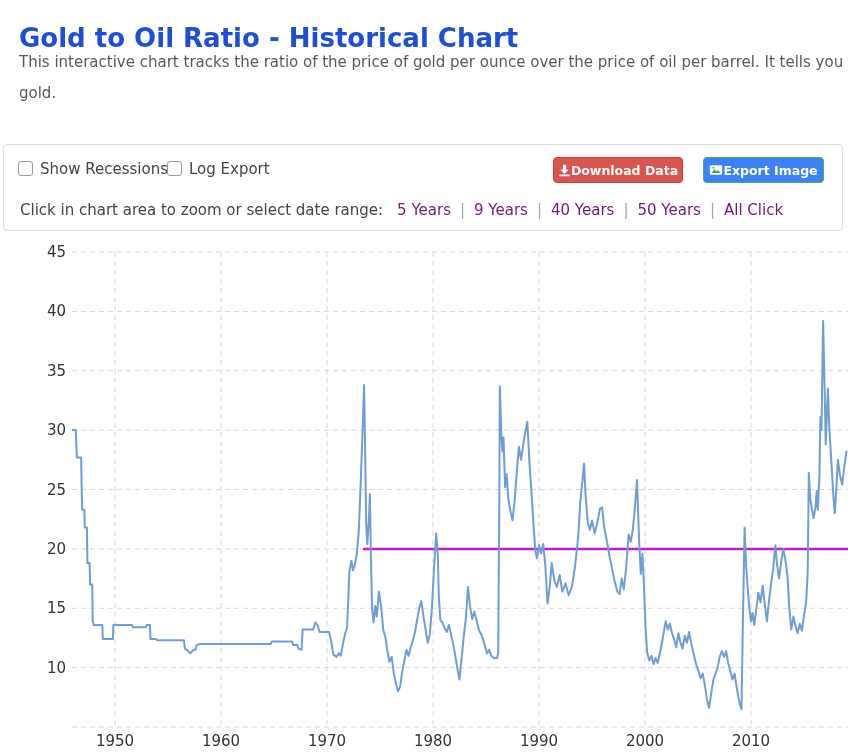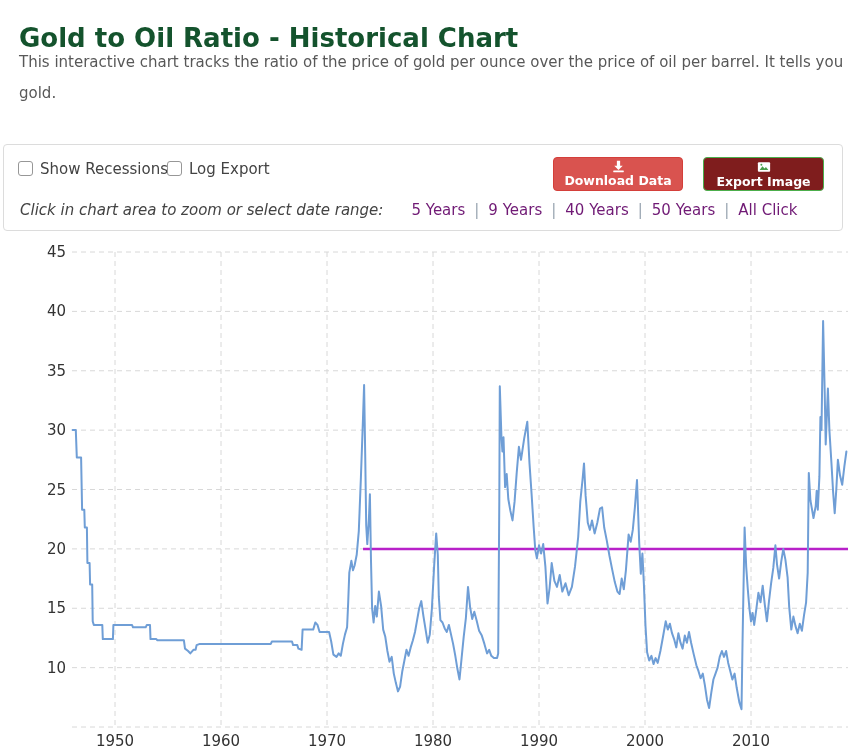--- a/index.html
+++ b/index.html
@@ -3,46 +3,46 @@
 <meta charset="utf-8">
 <style>
   html,body{margin:0;padding:0;}
   body{
     width:848px;height:753px;overflow:hidden;position:relative;
     background:#ffffff;
     font-family:"DejaVu Sans","Liberation Sans",sans-serif;
   }
   .page-title{
     position:absolute;left:19px;top:6px;
-    font-size:26px;font-weight:bold;color:#14532d;white-space:nowrap;
+    font-size:26px;font-weight:bold;color:#1d4ed8;white-space:nowrap;
   }
   .description{position:absolute;left:19px;top:47px;width:1400px;}
   .description .line{font-size:15px;color:#585858;white-space:nowrap;line-height:31px;}
   .toolbar-panel{
     position:absolute;left:3px;top:144px;width:840px;height:87px;
     border:1px solid #dcdcdc;border-radius:4px;background:#fff;box-sizing:border-box;
   }
   .checkbox{
     position:absolute;width:15px;height:15px;background:#fff;
     border:1px solid #979797;border-radius:3px;box-sizing:border-box;
   }
   .cb-label{position:absolute;font-size:15px;color:#434343;white-space:nowrap;}
   .btn{
-    position:absolute;top:12px;height:34px;border-radius:4px;box-sizing:border-box;
+    position:absolute;top:12px;height:26px;border-radius:4px;box-sizing:border-box;
     display:flex;align-items:center;justify-content:center;
-    color:#fff;font-size:12.5px;font-weight:bold;cursor:pointer;white-space:nowrap;flex-direction:column;
+    color:#fff;font-size:12.5px;font-weight:bold;cursor:pointer;white-space:nowrap;
   }
   .btn svg{display:block;}
   .btn-download{left:549px;width:130px;background:#d9534f;border:1px solid #d43f3a;}
-  .btn-export{left:699px;width:121px;background:#7f1d1d;border:1px solid #4cae4c;}
+  .btn-export{left:699px;width:121px;background:#3b82f6;border:1px solid #4cae4c;}
   .range-row{
     position:absolute;left:16px;top:56px;display:flex;align-items:baseline;
     font-size:15px;color:#434343;white-space:nowrap;
   }
-  .range-row .prompt{margin-right:28px;font-style:italic;}
+  .range-row .prompt{margin-right:14px;}
   .range-row a{color:#701a75;text-decoration:none;}
   .range-row .sep{color:#9aa6b2;margin:0 9px;}
   .chart-wrap{position:absolute;left:0;top:232px;width:848px;height:521px;border-radius:32px;}
   .chart-wrap svg{display:block;font-family:"DejaVu Sans","Liberation Sans",sans-serif;}
 </style>
 </head>
 <body>
 
 <h1 class="page-title">Gold to Oil Ratio - Historical Chart</h1>
 

